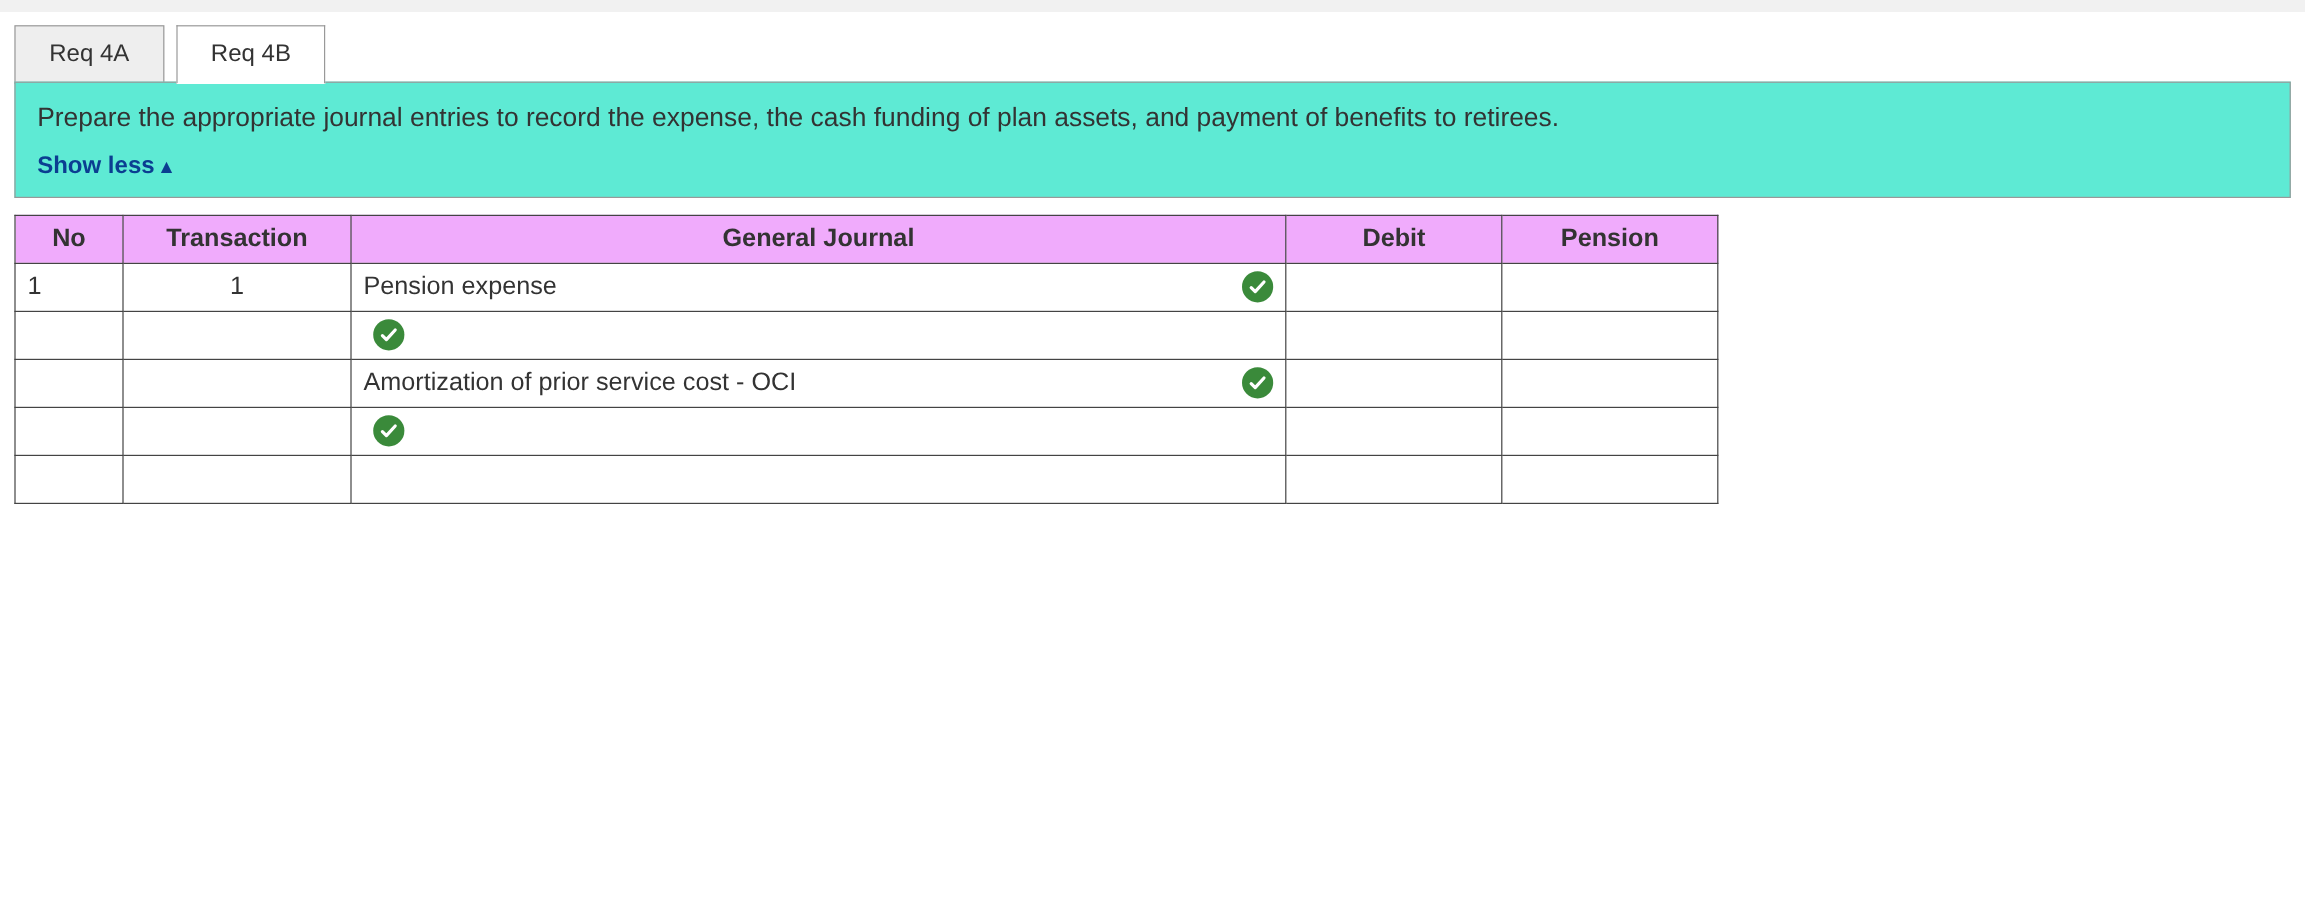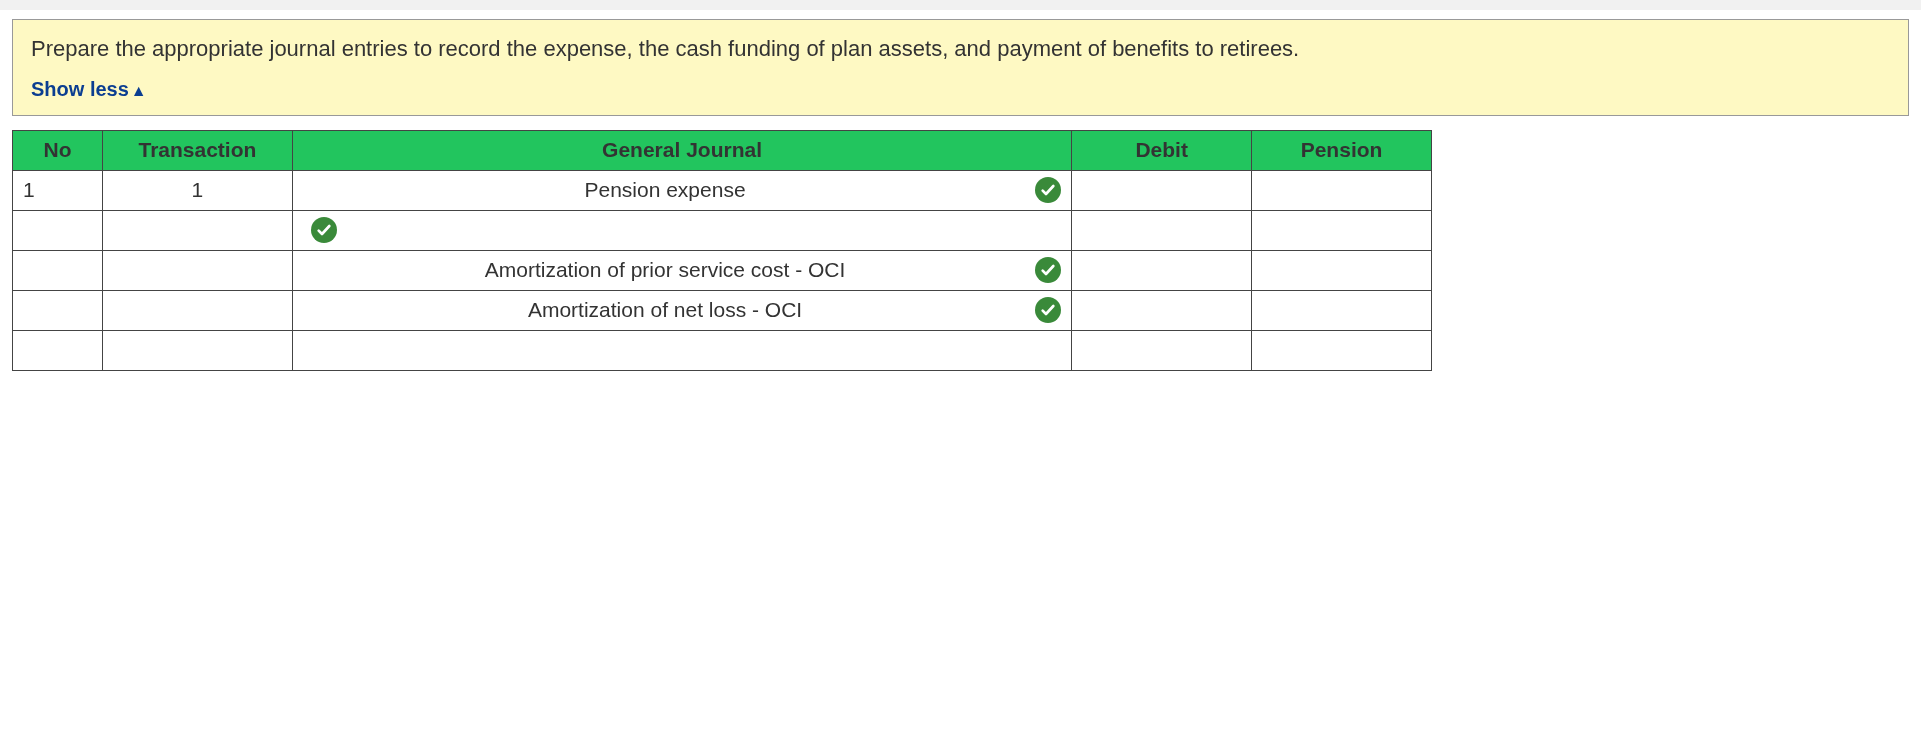--- a/index.html
+++ b/index.html
@@ -32,21 +32,21 @@
     cursor: pointer;
     position: relative;
     top: 1px;
   }
   .tab.active {
     background: #fff;
     border-bottom: 1px solid #fff;
     z-index: 2;
   }
   .instructions {
-    background: #fef9c3;
+    background: #5eead4;
     border: 1px solid #999;
     border-top: 1px solid #999;
     padding: 14px 18px 14px 18px;
     position: relative;
     margin-top: -1px;
     z-index: 1;
   }
   .instructions .text-main {
     font-size: 22px;
     color: #333;
@@ -75,35 +75,34 @@
     margin-top: 14px;
     width: 1420px;
   }
   table.journal th, table.journal td {
     border: 1px solid #444;
     padding: 6px 10px;
     font-size: 21px;
     height: 40px;
   }
   table.journal th {
-    background: #22c55e;
+    background: #f0abfc;
     font-weight: bold;
     text-align: center;
   }
   .col-no { width: 90px; }
   .col-trans { width: 190px; }
   .col-gj { width: 780px; }
   .col-debit { width: 180px; }
   .col-credit { width: 180px; }
   td.center { text-align: center; }
   .gj-cell {
     display: flex;
     align-items: center;
     justify-content: space-between;
-    text-align: center;
   }
   .gj-cell .account {
     flex: 1;
   }
   .check-icon {
     width: 26px;
     height: 26px;
     border-radius: 50%;
     background: #3a8a3a;
     display: inline-flex;
@@ -117,20 +116,24 @@
     height: 16px;
   }
 </style>
 </head>
 <body>
 
 <div class="topbar"></div>
 
 <div class="page">
 
+  <div class="tabs">
+    <div class="tab">Req 4A</div>
+    <div class="tab active">Req 4B</div>
+  </div>
 
   <div class="instructions">
     <p class="text-main">Prepare the appropriate journal entries to record the expense, the cash funding of plan assets, and payment of benefits to retirees.</p>
     <div class="show-less">
       <span>Show less</span><span class="caret">▲</span>
     </div>
   </div>
 
   <table class="journal">
     <thead>
@@ -188,21 +191,20 @@
             </div>
           </td>
           <td class="col-debit"></td>
           <td class="col-credit"></td>
         </tr>
         <tr>
           <td class="col-no"></td>
           <td class="col-trans center"></td>
           <td class="col-gj">
             <div class="gj-cell">
-              <span class="account">Amortization of net loss - OCI</span>
               <span class="check-icon">
                 <svg viewBox="0 0 24 24" fill="none" stroke="#fff" stroke-width="4" stroke-linecap="round" stroke-linejoin="round">
                   <polyline points="4 13 9 18 20 6"></polyline>
                 </svg>
               </span>
             </div>
           </td>
           <td class="col-debit"></td>
           <td class="col-credit"></td>
         </tr>

